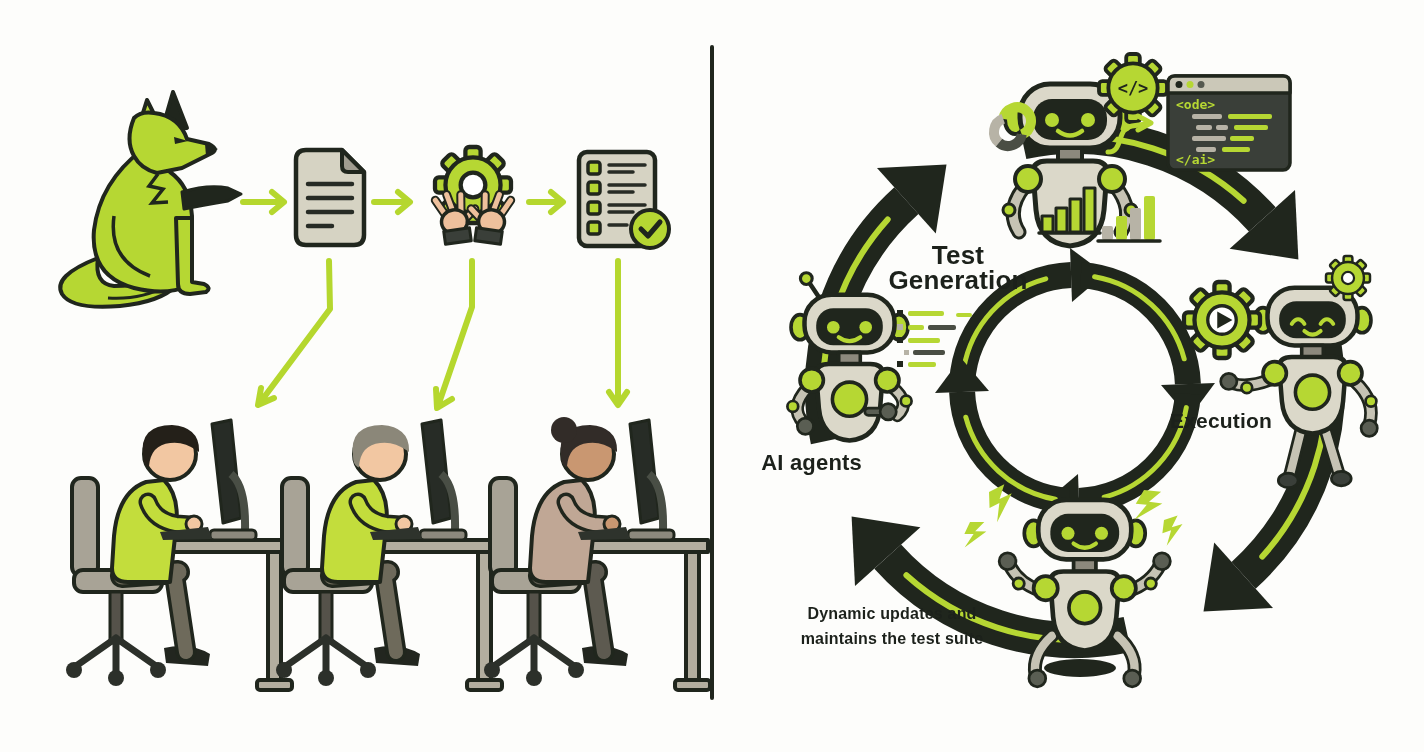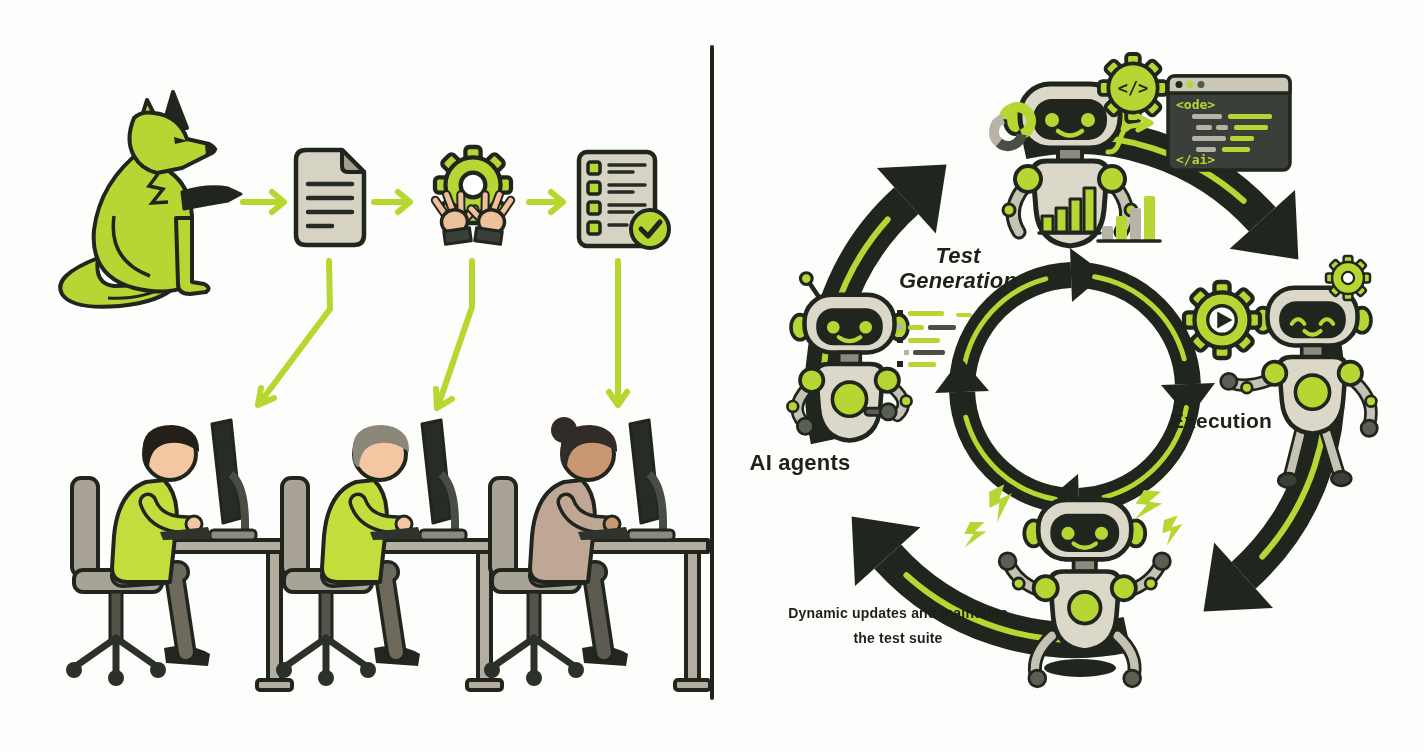--- a/index.html
+++ b/index.html
@@ -2,24 +2,24 @@
 <html><head>
 <meta charset="utf-8">
 <style>
   html,body{margin:0;padding:0;background:#ffffff;}
   #stage{position:relative;width:1424px;height:752px;background:#fdfdfb;overflow:hidden;
          font-family:"Liberation Sans",sans-serif;}
   #stage svg{position:absolute;top:0;}
   .divider{position:absolute;left:710px;top:45px;width:4px;height:655px;background:#20261d;border-radius:2px;}
   .rp{position:absolute;left:712px;top:0;width:712px;height:752px;}
   .lbl{position:absolute;font-weight:bold;color:#1c211b;text-align:center;letter-spacing:0.2px;}
-  .lbl-tg{left:166px;top:243px;width:160px;font-size:22px;line-height:25px;font-style:italic;}
+  .lbl-tg{left:166px;top:243px;width:160px;font-size:26px;line-height:25px;}
   .lbl-ex{left:447px;top:409px;width:124px;font-size:21px;}
-  .lbl-ai{left:26px;top:450px;width:124px;font-size:22px;}
-  .lbl-dy{left:74px;top:601px;width:224px;font-size:14px;line-height:25px;}
+  .lbl-ai{left:26px;top:450px;width:124px;font-size:22px;text-align:right;}
+  .lbl-dy{left:68px;top:601px;width:224px;font-size:16px;line-height:25px;}
   .s{stroke:#20261d;stroke-linejoin:round;stroke-linecap:round;}
   text{font-family:"DejaVu Sans Mono","Liberation Mono",monospace;font-weight:bold;}
 </style>
 </head>
 <body>
 
 <div id="stage">
 
 <svg width="712" height="752" viewBox="0 0 712 752" style="left:0">
   <defs>

